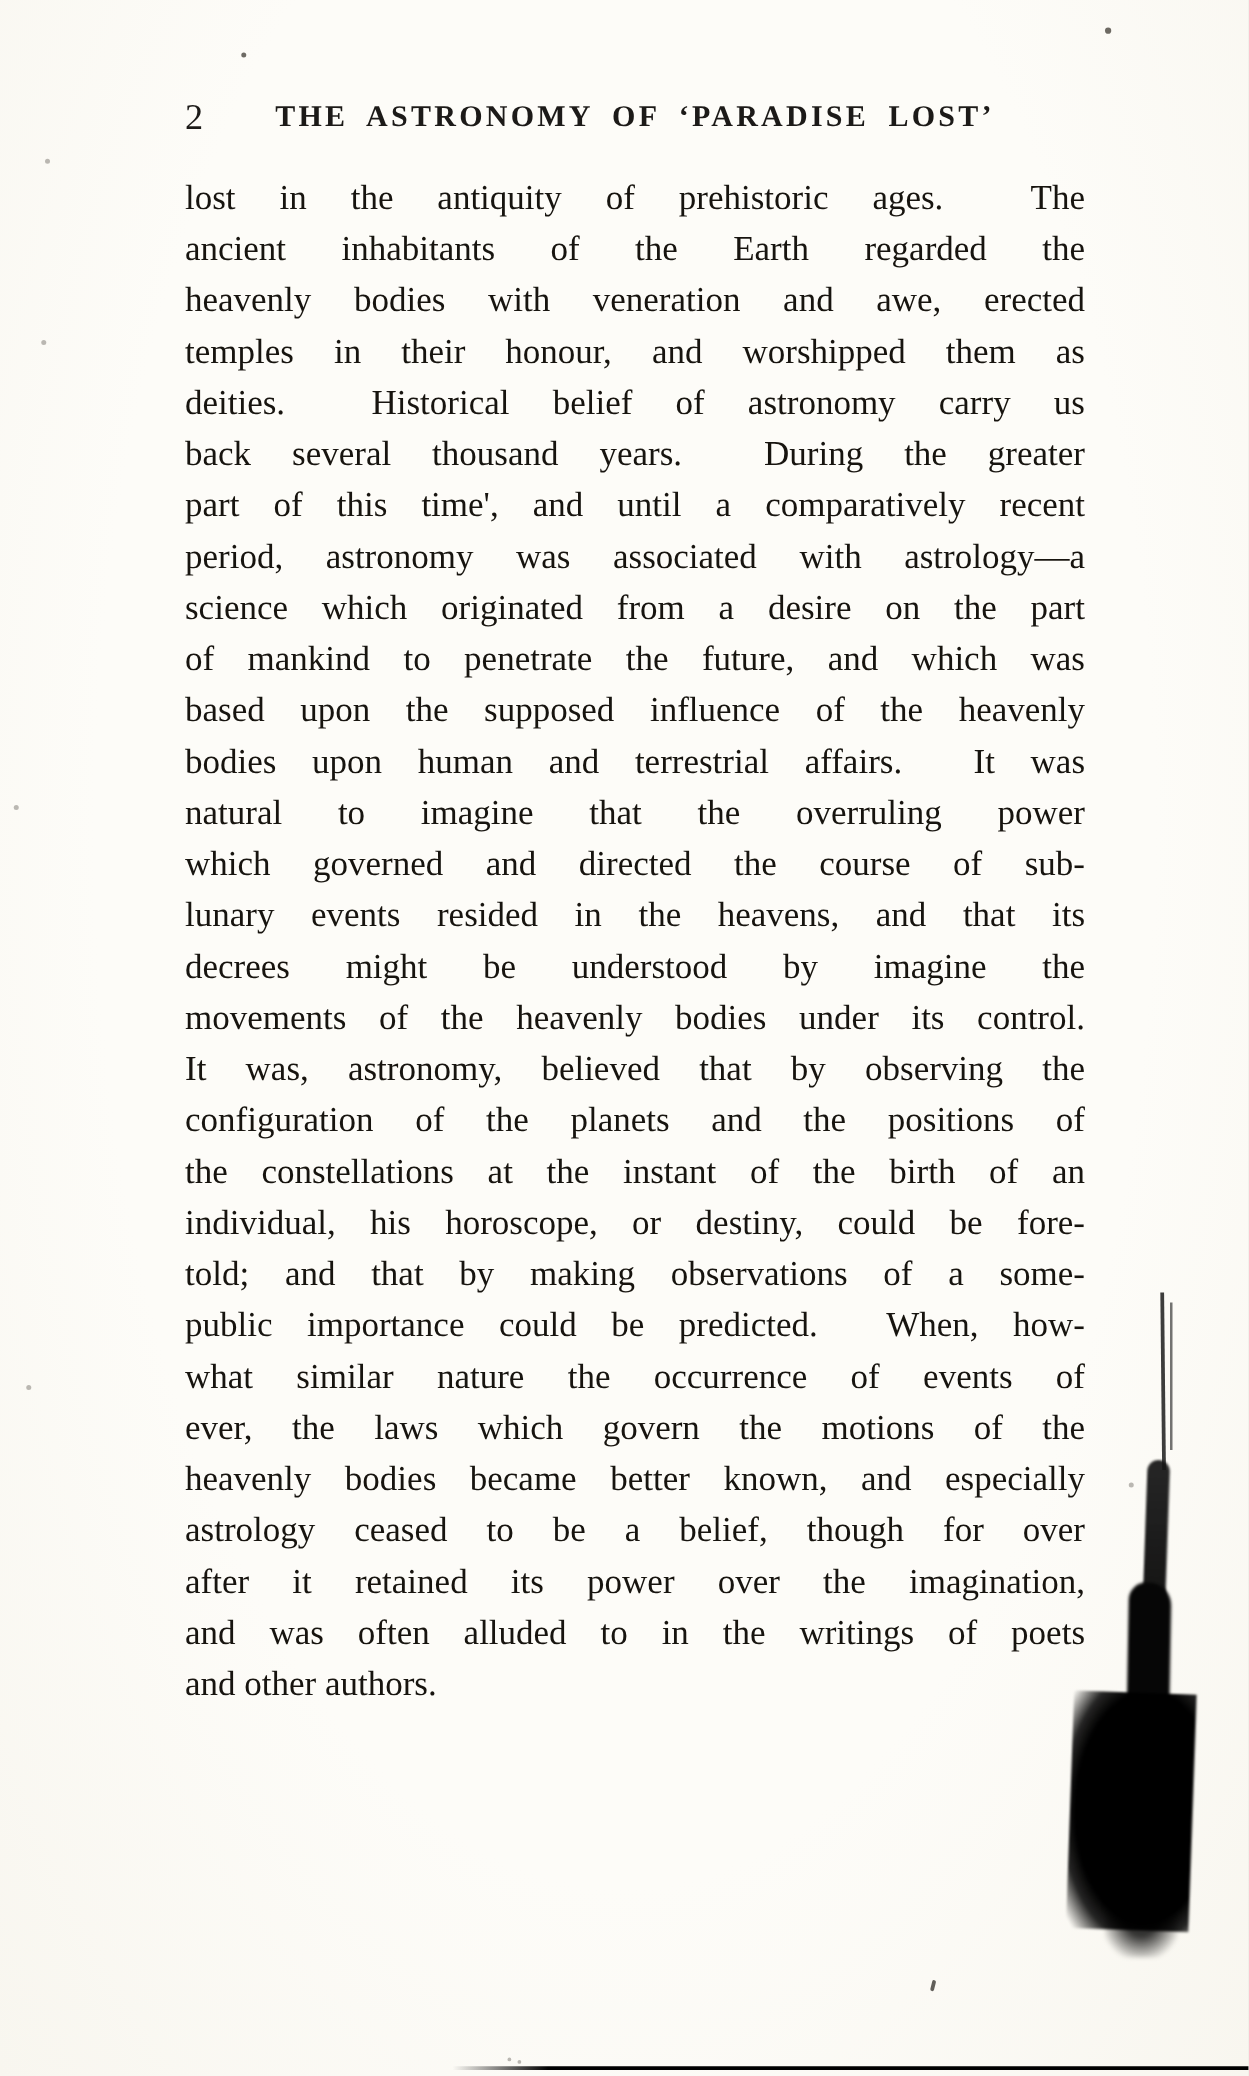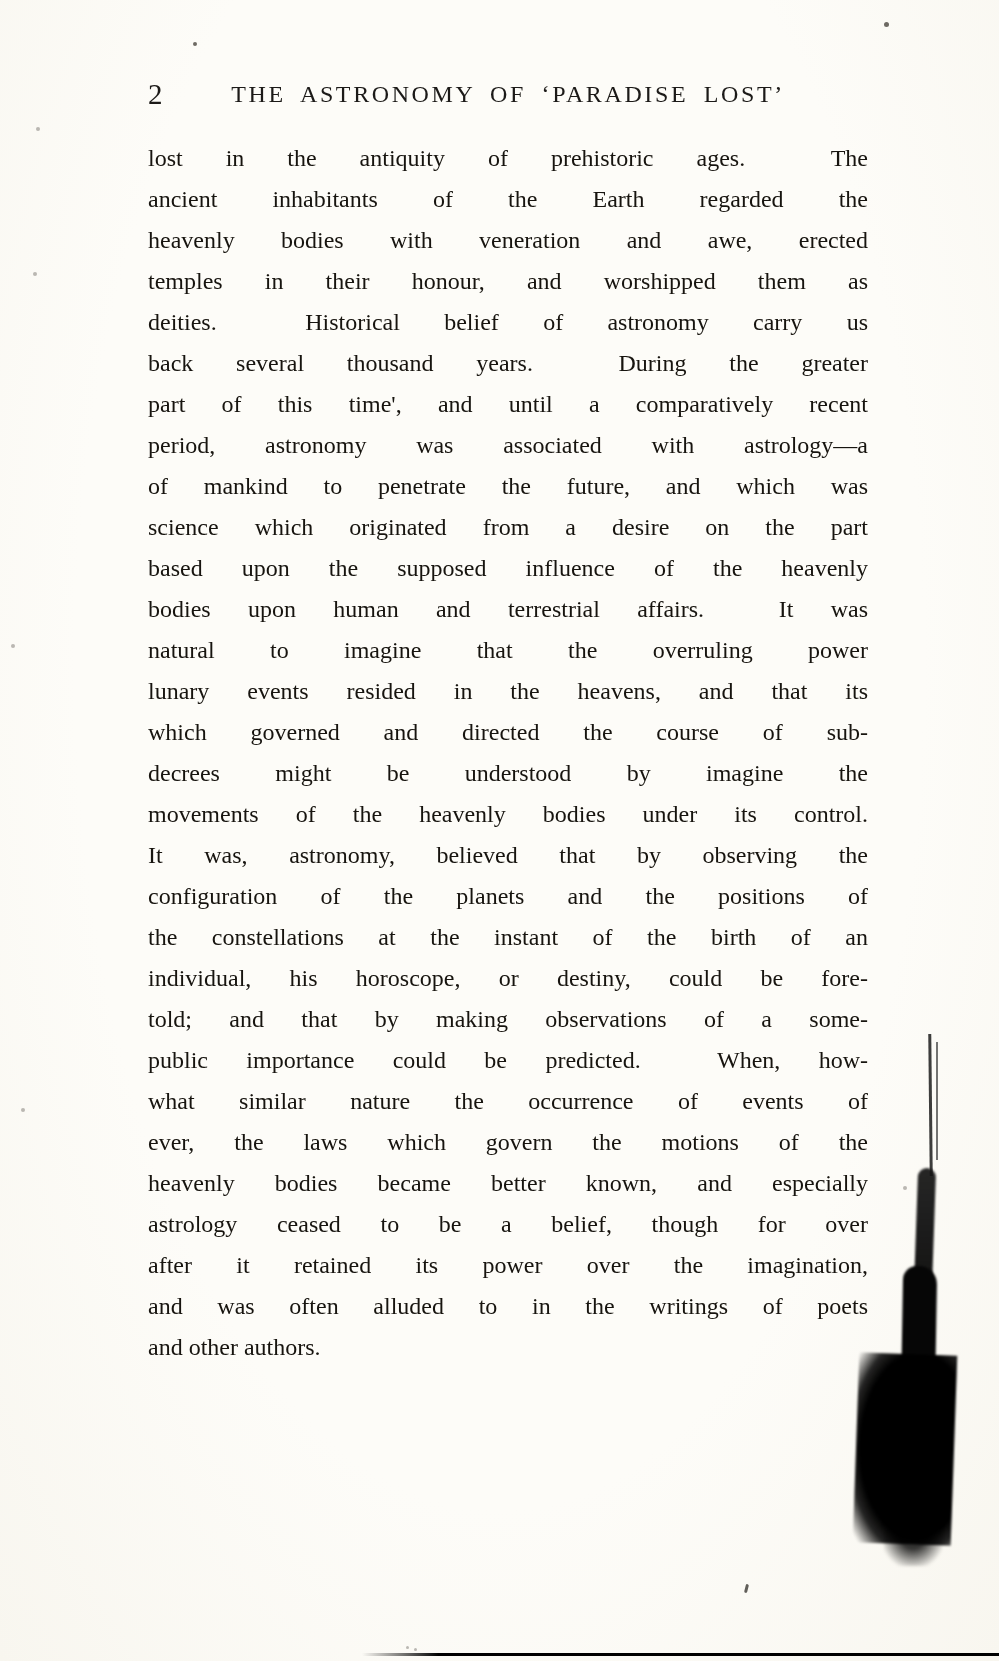--- a/index.html
+++ b/index.html
@@ -38,32 +38,32 @@
     position: absolute;
     left: 0;
     top: 3px;
     width: 100%;
     text-align: center;
     font-size: 24px;
     line-height: 30px;
     letter-spacing: 2.6px;
     word-spacing: 7px;
     color: #1c1a18;
-    font-weight: 400;
+    font-weight: 700;
   }
 
   
   .body-text {
     position: absolute;
     left: 148px;
     top: 138px;
     width: 720px;
   }
   .line {
-    font-size: 24px;
+    font-size: 28px;
     line-height: 41px;
     text-align: justify;
     text-align-last: justify;
     text-justify: inter-word;
     white-space: pre-wrap;
     color: #17140f;
   }
   .line.last {
     text-align-last: left;
   }
@@ -149,27 +149,27 @@
 
   <div class="body-text">
       <div class="line">lost in the antiquity of prehistoric ages.  The</div>
       <div class="line">ancient inhabitants of the Earth regarded the</div>
       <div class="line">heavenly bodies with veneration and awe, erected</div>
       <div class="line">temples in their honour, and worshipped them as</div>
       <div class="line">deities.  Historical belief of astronomy carry us</div>
       <div class="line">back several thousand years.  During the greater</div>
       <div class="line">part of this time', and until a comparatively recent</div>
       <div class="line">period, astronomy was associated with astrology—a</div>
+      <div class="line">science which originated from a desire on the part</div>
       <div class="line">of mankind to penetrate the future, and which was</div>
-      <div class="line">science which originated from a desire on the part</div>
       <div class="line">based upon the supposed influence of the heavenly</div>
       <div class="line">bodies upon human and terrestrial affairs.  It was</div>
       <div class="line">natural to imagine that the overruling power</div>
+      <div class="line">which governed and directed the course of sub-</div>
       <div class="line">lunary events resided in the heavens, and that its</div>
-      <div class="line">which governed and directed the course of sub-</div>
       <div class="line">decrees might be understood by imagine the</div>
       <div class="line">movements of the heavenly bodies under its control.</div>
       <div class="line">It was, astronomy, believed that by observing the</div>
       <div class="line">configuration of the planets and the positions of</div>
       <div class="line">the constellations at the instant of the birth of an</div>
       <div class="line">individual, his horoscope, or destiny, could be fore-</div>
       <div class="line">told; and that by making observations of a some-</div>
       <div class="line">public importance could be predicted.  When, how-</div>
       <div class="line">what similar nature the occurrence of events of</div>
       <div class="line">ever, the laws which govern the motions of the</div>

